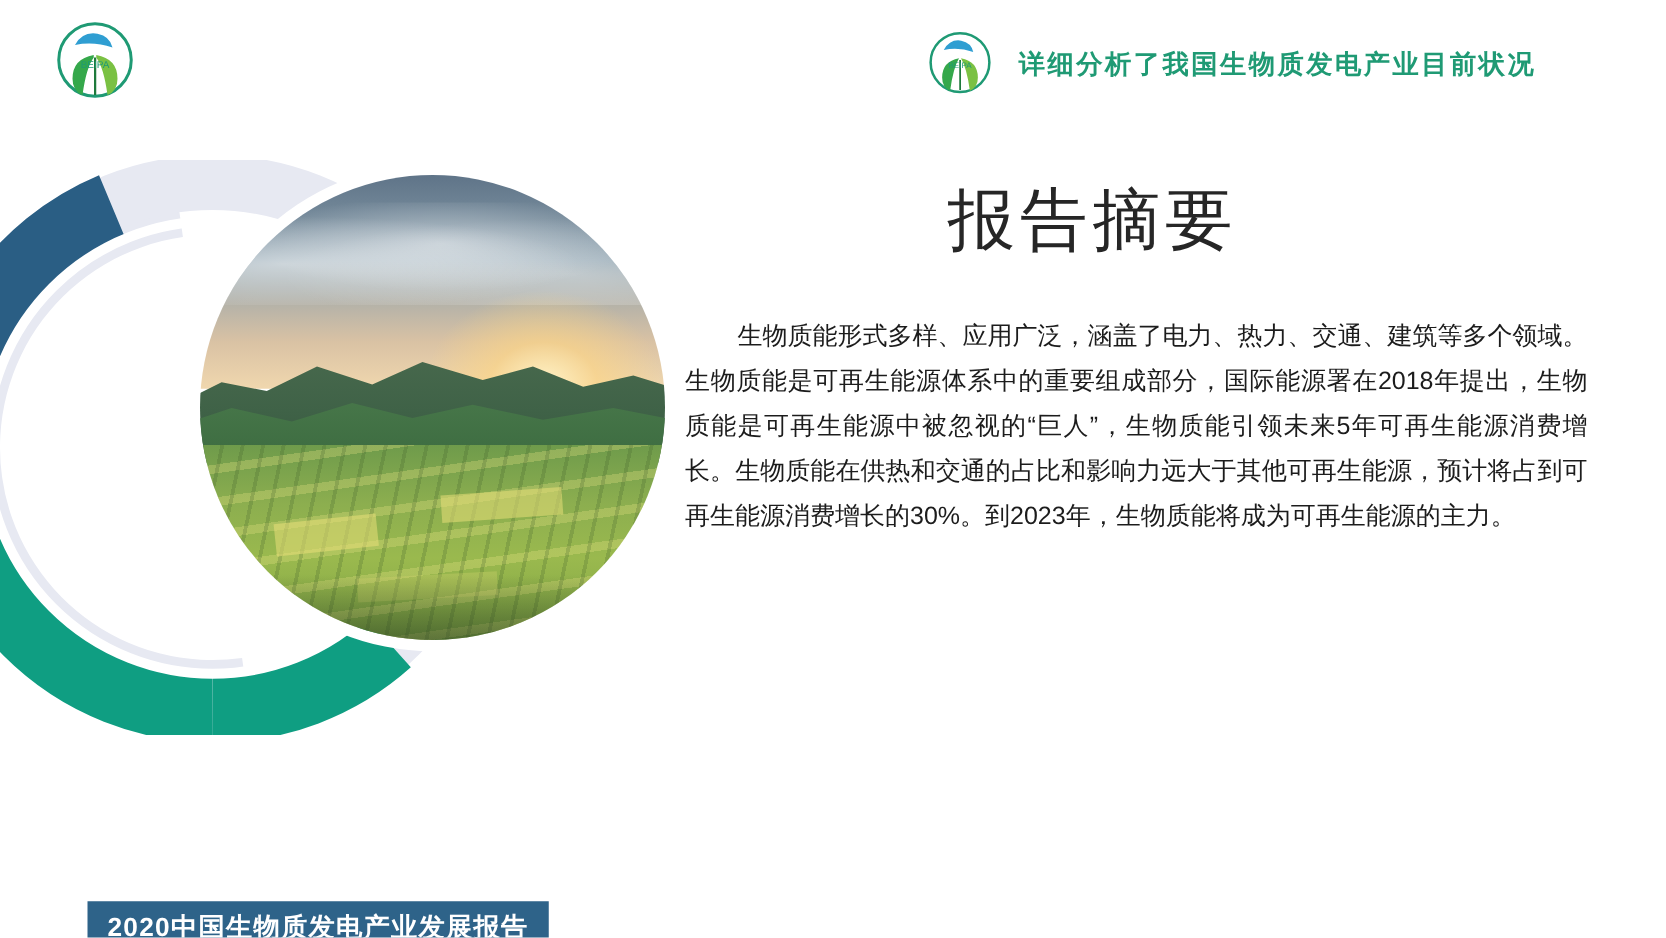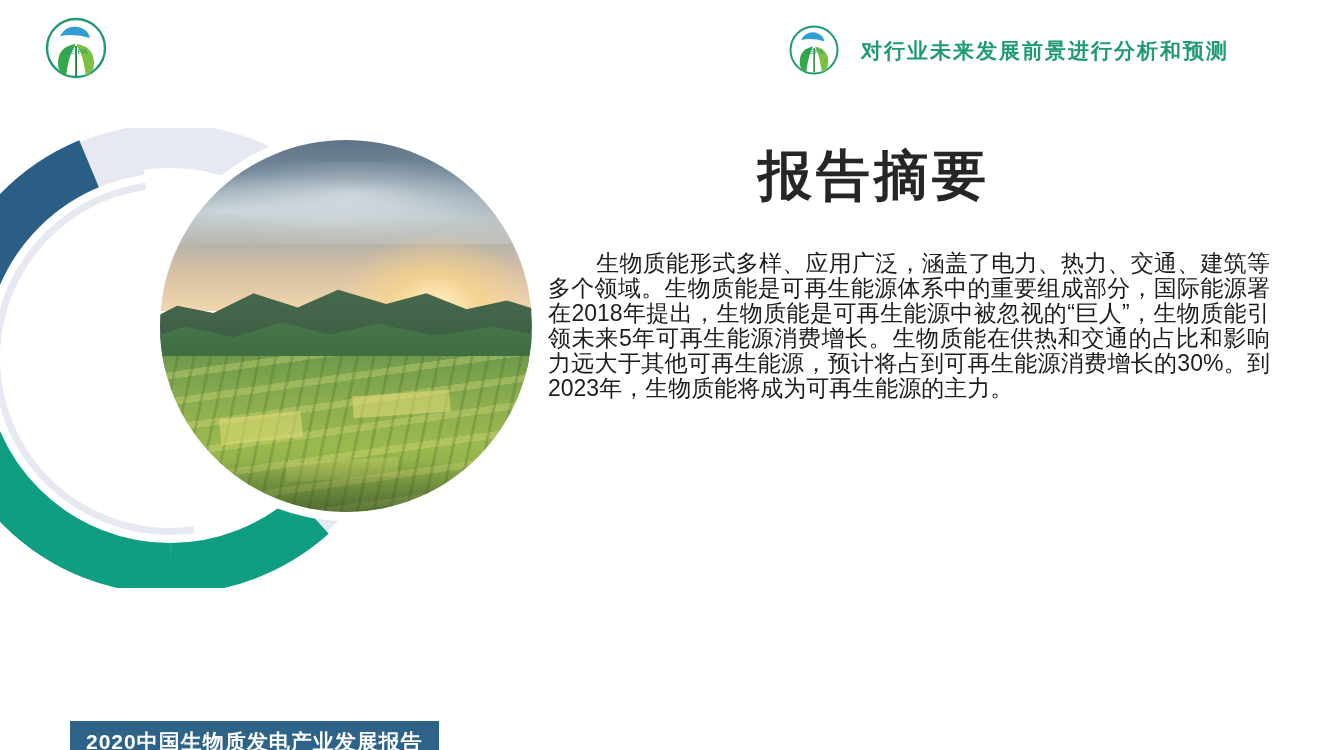--- a/index.html
+++ b/index.html
@@ -138,29 +138,29 @@
   }
 
   
   .right-panel {
     position: absolute;
     left: 548px; top: 140px;
     width: 762px;
   }
   .page-title {
     font-size: 54px;
-    font-weight: bold;
+    font-weight: normal;
     color: #262626;
     letter-spacing: 4px;
     margin: 0 0 38px 210px;
   }
   .body-par {
-    font-size: 23px;
+    font-size: 20px;
     color: #1c1c1c;
-    line-height: 25px;
+    line-height: 36px;
     text-align: justify;
     text-indent: 2.1em;
     margin: 0;
     width: 722px;
   }
   .body-par + .body-par { margin-top: 2px; }
 </style>
 </head>
 <body>
 
@@ -181,21 +181,21 @@
     <div class="logo-right">
       <svg viewBox="0 0 74 58" width="74" height="58">
         <circle cx="37" cy="28" r="23.5" fill="none" stroke="#1f9a74" stroke-width="2"></circle>
         <path d="M24 18 q5 -9 14 -7.5 q8 1.6 9.6 9 q-12 -4 -23.6 -1.5 z" fill="#2f9ed2"></path>
         <path d="M36.2 24.5 q-13.5 2.5 -13.5 15.5 q0 8 6.4 10.5 q2.4 -18 7.1 -26 z" fill="#35a84b"></path>
         <path d="M37.8 24.5 q13.5 2.5 13.5 15.5 q0 8 -6.4 10.5 q-2.4 -18 -7.1 -26 z" fill="#7ac143"></path>
         <rect x="36.4" y="26" width="1.4" height="24" fill="#1f7a3c"></rect>
         <text x="37" y="32" font-family="Liberation Sans, sans-serif" font-size="6.4" fill="#1f9a74" text-anchor="middle">BEIPA</text>
       </svg>
     </div>
-    <div class="header-title">对行业未来发展前景进行分析和预测</div>
+    <div class="header-title">详细分析了我国生物质发电产业目前状况</div>
   </div>
 </div>
 
 <div class="left-panel">
 
   <div class="arc-wrap">
     <svg viewBox="0 0 770 460" width="770" height="460">
 
       <path d="M380 20 A210 210 0 1 0 380 440 L380 400 A170 170 0 1 1 380 60 Z" fill="#e7e9f2" transform="rotate(-8 380 230)"></path>
       <circle cx="380" cy="230" r="212" fill="none" stroke="#e7e9f2" stroke-width="44"></circle>

